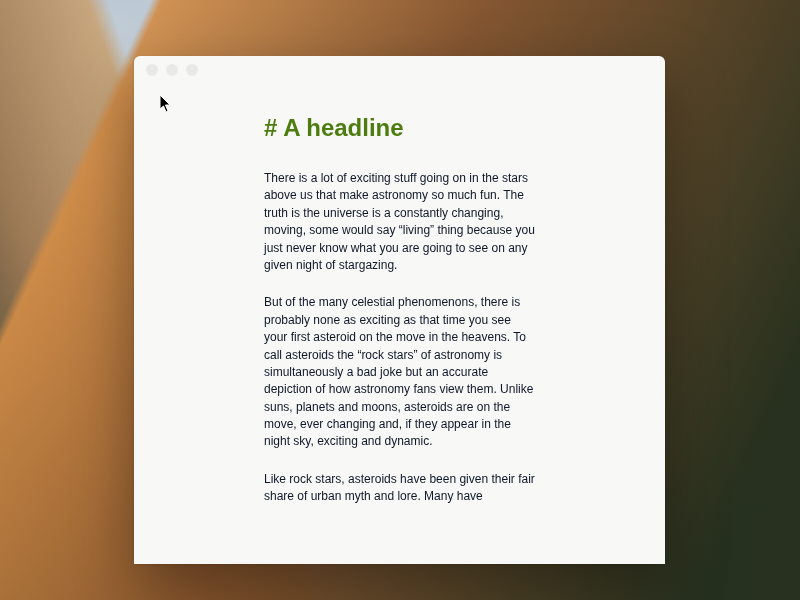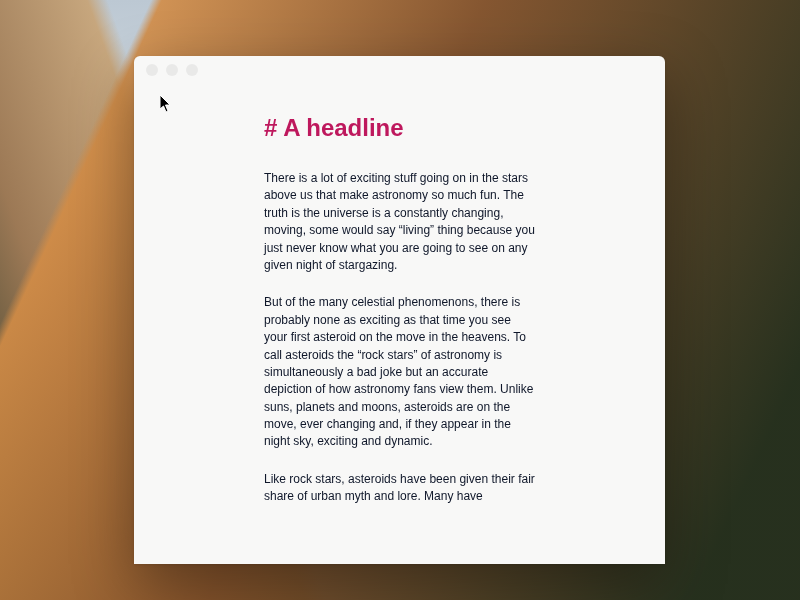--- a/index.html
+++ b/index.html
@@ -42,21 +42,21 @@
   height: 12px;
   border-radius: 50%;
   background: #e9e9e8;
 }
 .content {
   padding: 30px 130px 0 130px;
 }
 .headline {
   font-size: 24px;
   font-weight: 700;
-  color: #be185d;
+  color: #4d7c0f;
   margin-bottom: 28px;
 }
 .para {
   font-size: 12px;
   line-height: 1.45;
   color: #0f172a;
   margin-bottom: 20px;
 }
 .cursor {
   position: absolute;

